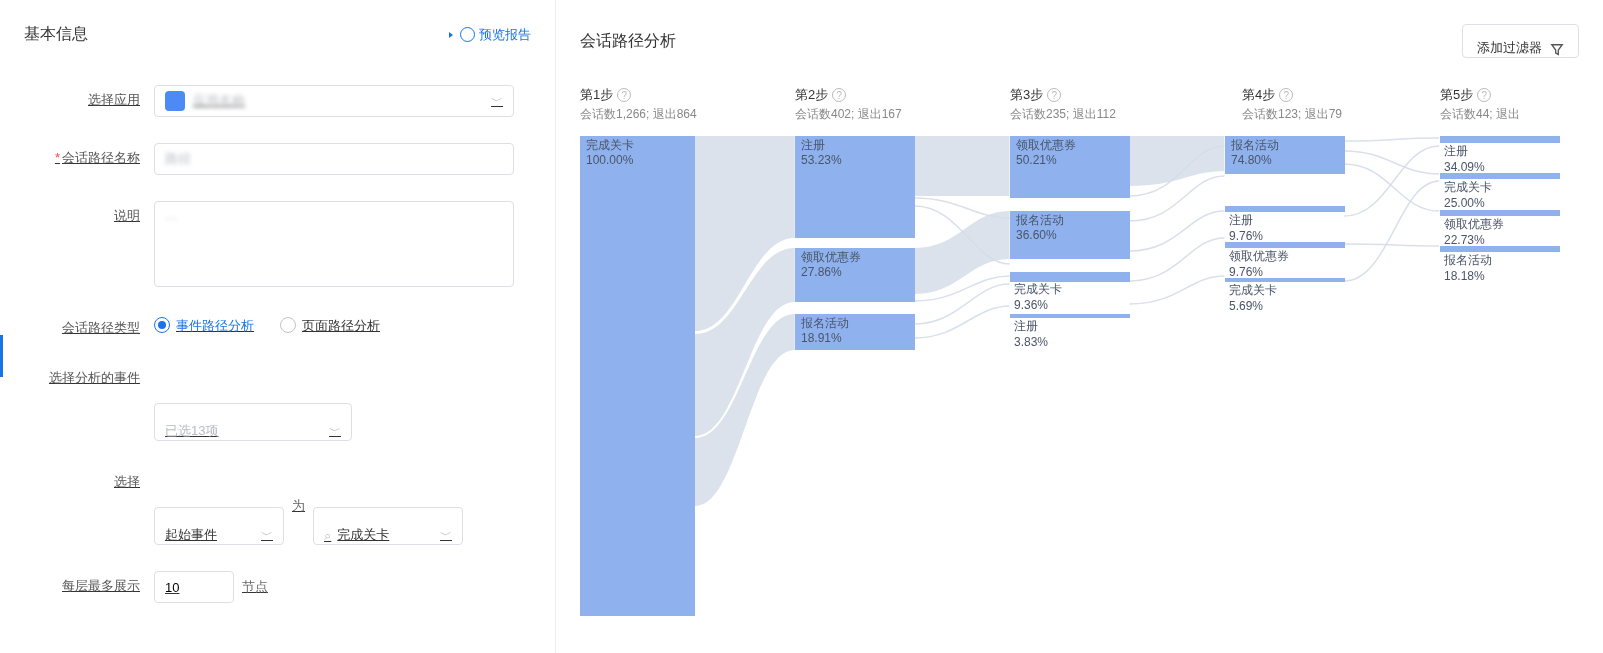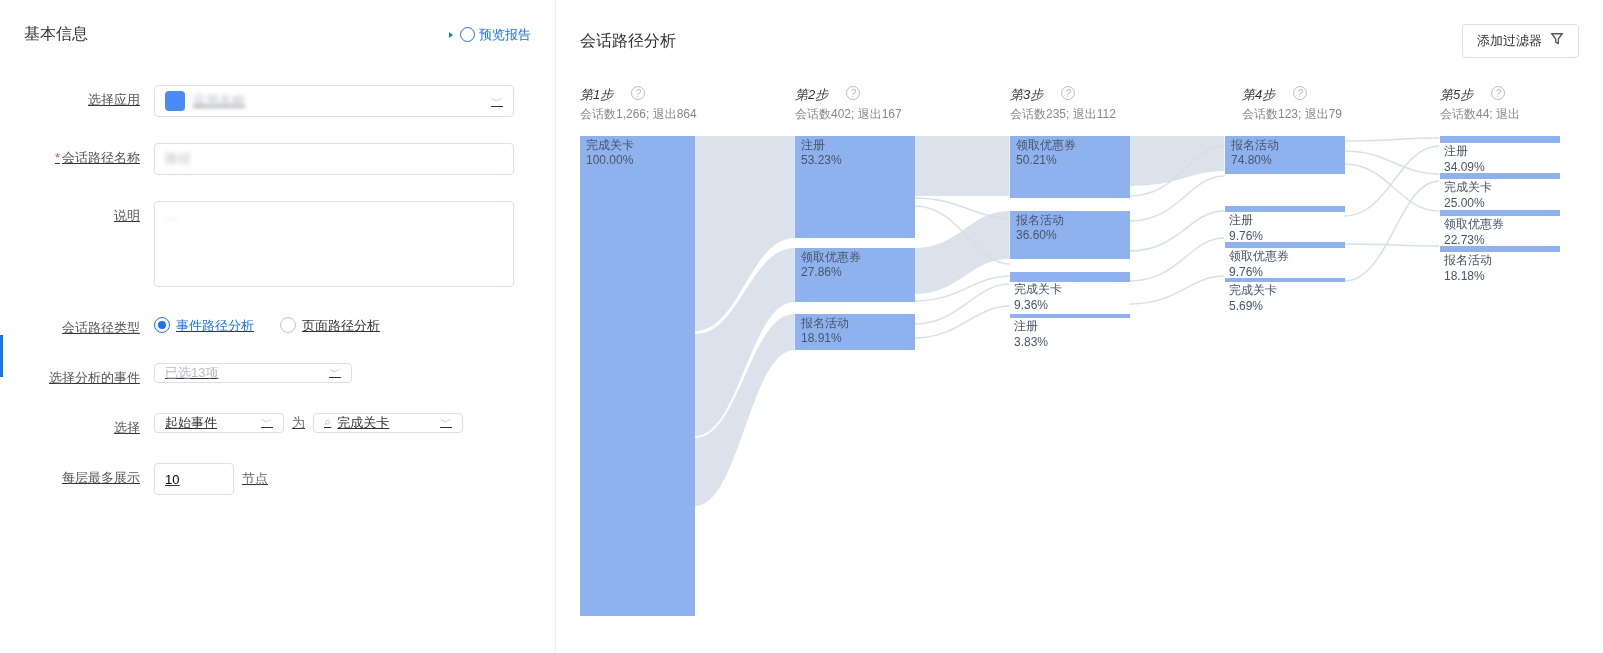--- a/index.html
+++ b/index.html
@@ -115,23 +115,23 @@
     width: 16px; height: 16px; border-radius: 50%;
     border: 1px solid #c0c4cc; margin-right: 6px;
     display:flex;align-items:center;justify-content:center;
   }
   .radio.checked .dot { border-color: #1a73e8; }
   .radio.checked .dot::after {
     content:""; width:8px;height:8px;border-radius:50%;background:#1a73e8;
   }
   .radio.checked .rlabel { color:#1a73e8; }
   .small-select {
-    border:1px solid #dcdfe6; border-radius:4px; height:20px;
-    display:flex;align-items:flex-start;justify-content:space-between;
-    padding:0 10px;font-size:13px;cursor:pointer;background:#fff;
+    border:1px solid #dcdfe6; border-radius:4px; height:38px;
+    display:flex;align-items:flex-end;justify-content:space-between;
+    padding:0 10px;font-size:13px;cursor:pointer;background:#fff;margin-top:40px;
   }
   .small-select .caret{color:#bbb;font-size:12px;margin-left:8px;}
   .inline-row{display:flex;align-items:center;gap:8px;}
   .small-input{
     width:80px;height:32px;border:1px solid #dcdfe6;border-radius:4px;
     padding:0 10px;font-size:13px;
   }
   .inline-label{color:#666;font-size:13px;}
   .placeholder{color:#b7bac0;}
   .left-blue-bar{
@@ -145,21 +145,21 @@
     padding:24px 24px 0 24px;
     overflow:hidden;
   }
   .right-header{
     display:flex;justify-content:space-between;align-items:center;margin-bottom:28px;
   }
   .right-title{font-size:16px;font-weight:500;}
   .right-controls{display:flex;gap:12px;}
   .btn{
     border:1px solid #dcdfe6;border-radius:4px;background:#fff;
-    height:34px;padding:7px 14px;display:flex;align-items:flex-start;
+    height:34px;padding:0 14px;display:flex;align-items:flex-end;
     font-size:13px;color:#333;cursor:pointer;gap:8px;
   }
   .filter-icon{
     width:14px;height:14px;position:relative;display:inline-block;
   }
   .filter-icon::before{
     content:"";position:absolute;inset:0;
     border-top:2px solid #555;border-left:2px solid #555;border-right:2px solid #555;
     width:12px;height:6px;
     transform: perspective(10px) rotateX(15deg);
@@ -173,21 +173,21 @@
   
   .sankey{
     position:relative;
     width:100%;
     height:540px;
   }
   .step-head{
     position:absolute;top:0;
     font-size:13px;
   }
-  .step-head .name{color:#333;font-weight:500;display:flex;gap:18px;font-style:italic;}
+  .step-head .name{color:#333;font-weight:500;display:flex;align-items:center;gap:4px;}
   .step-head .q{
     width:14px;height:14px;border:1px solid #bbb;border-radius:50%;
     font-size:10px;color:#bbb;display:inline-flex;align-items:center;justify-content:center;
   }
   .step-head .sub{color:#888;font-size:12px;margin-top:2px;}
 
   .node{
     position:absolute;
     background:#8fb2ef;
     color:#4a5568;

